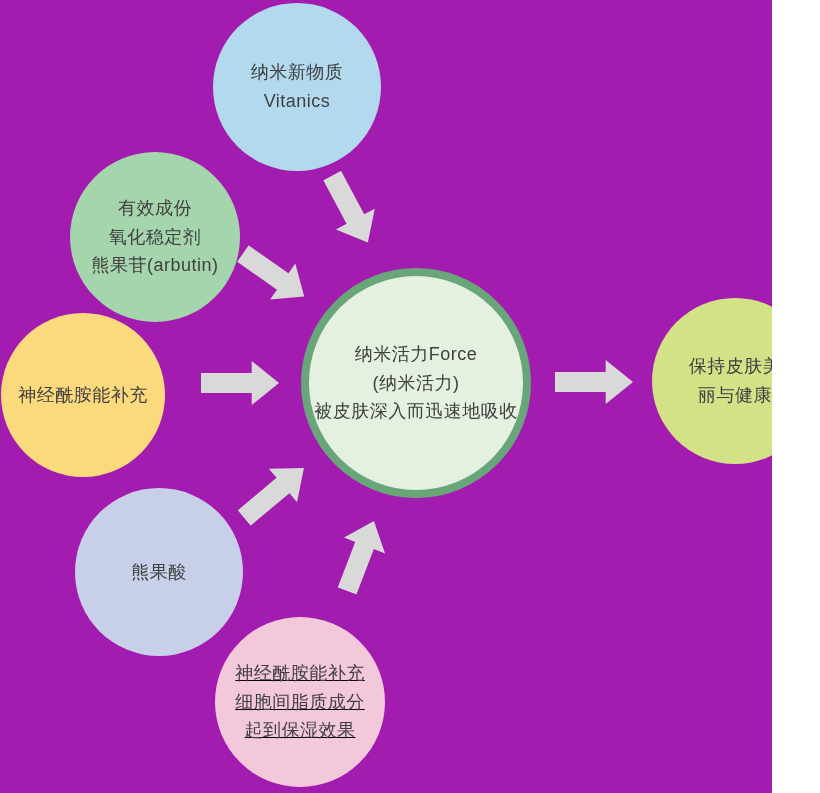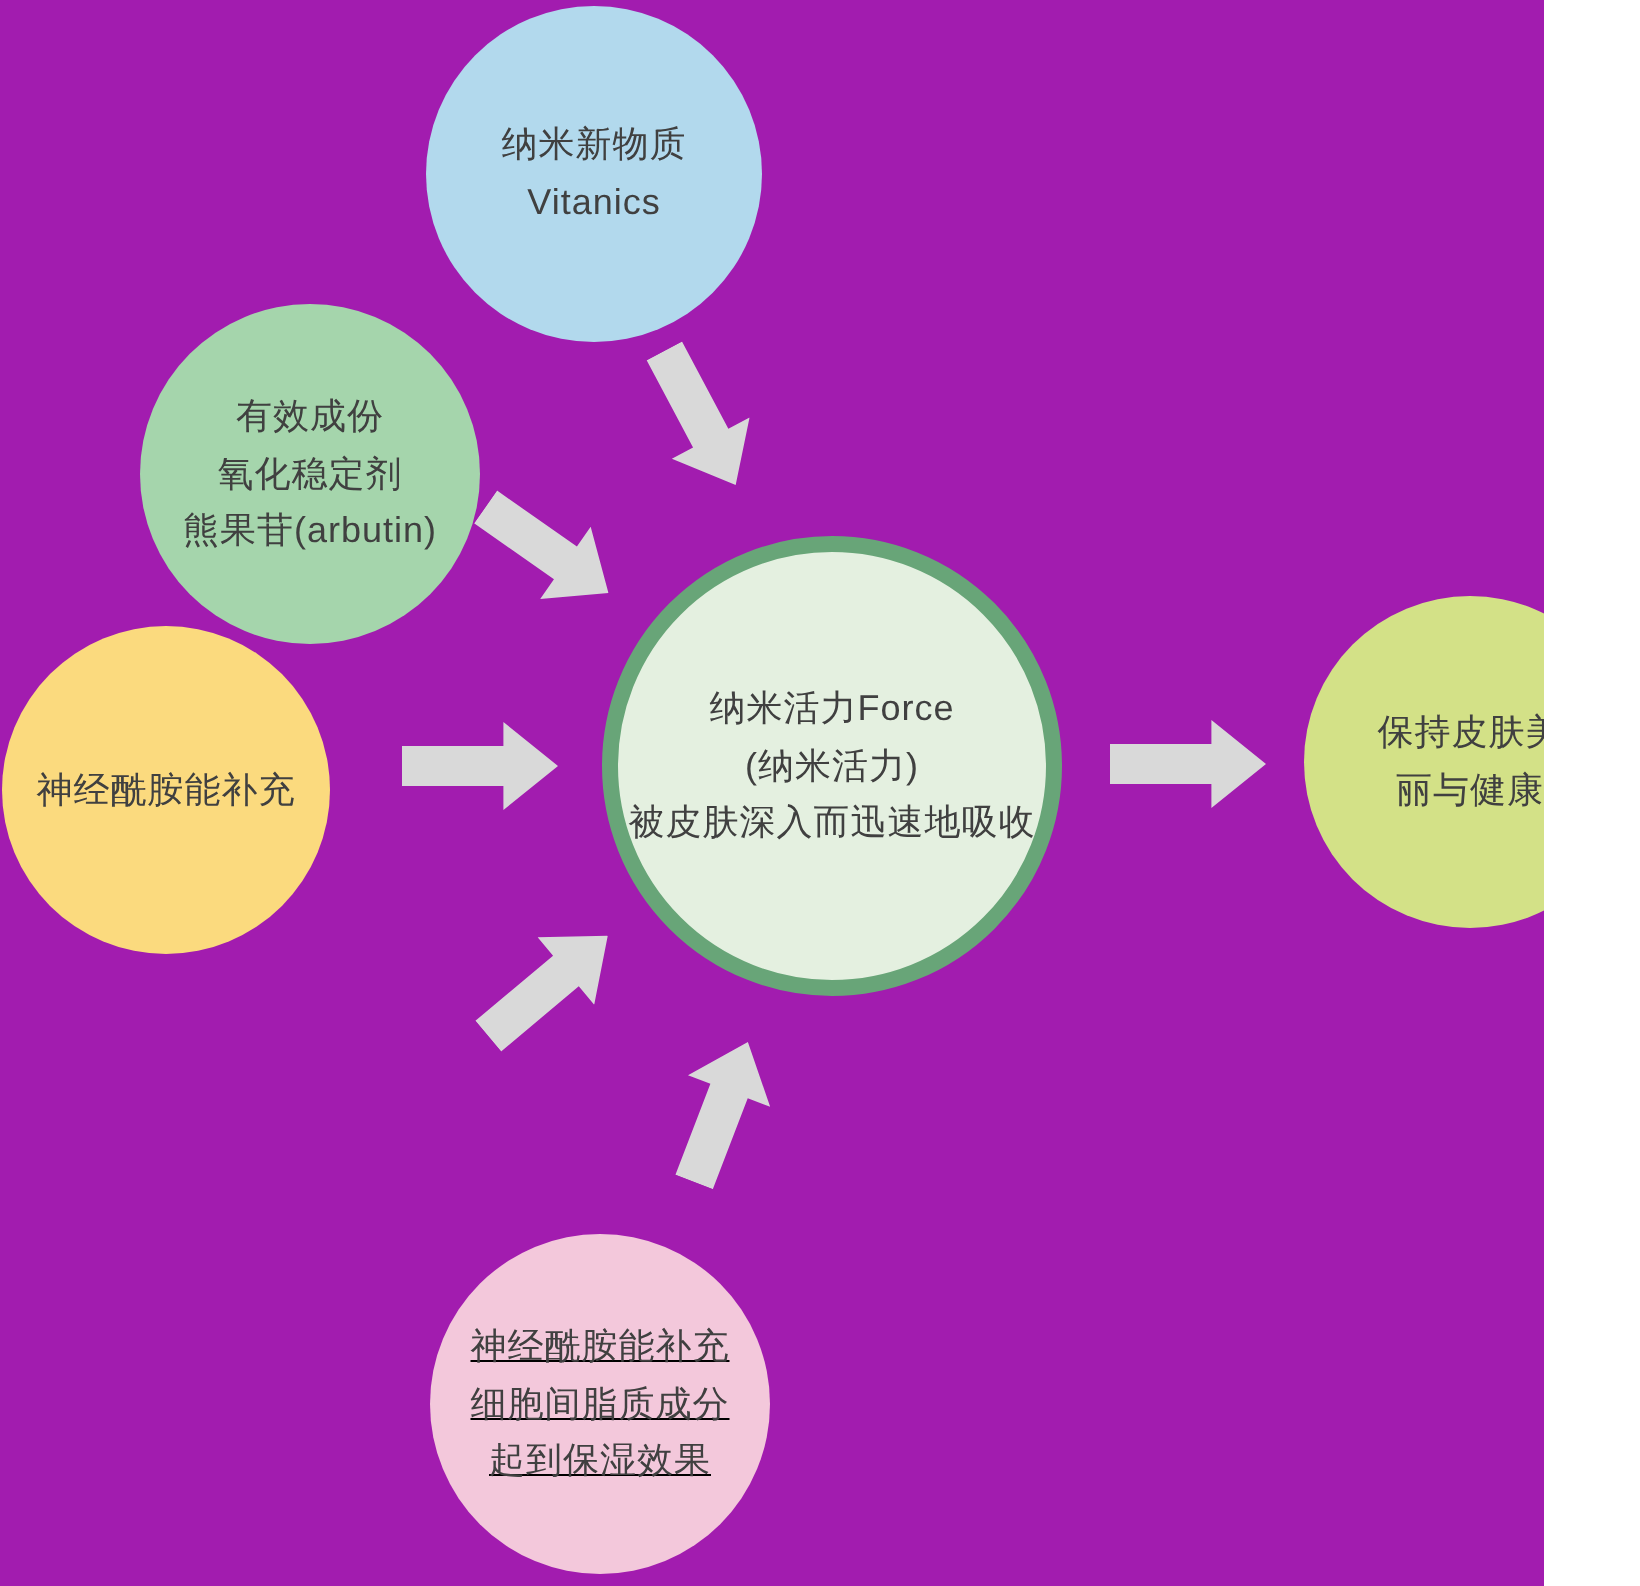--- a/index.html
+++ b/index.html
@@ -84,20 +84,23 @@
   <div class="circle c-arbutin" style="background-color: rgb(165, 213, 172);">
     <span class="label">有效成份
 氧化稳定剂
 熊果苷(arbutin)</span>
   </div>
 
   <div class="circle c-herbal" style="background-color: rgb(251, 218, 126);">
     <span class="label">神经酰胺能补充</span>
   </div>
 
+  <div class="circle c-ursolic" style="background-color: rgb(199, 207, 233);">
+    <span class="label">熊果酸</span>
+  </div>
 
   <div class="circle c-ceramide" style="background-color: rgb(243, 200, 219); text-decoration: underline;">
     <span class="label">神经酰胺能补充
 细胞间脂质成分
 起到保湿效果</span>
   </div>
 
   <div class="circle c-center" style="background-color: rgb(228, 240, 224); border-color: rgb(104, 165, 120);">
     <span class="label">纳米活力Force
 (纳米活力)

